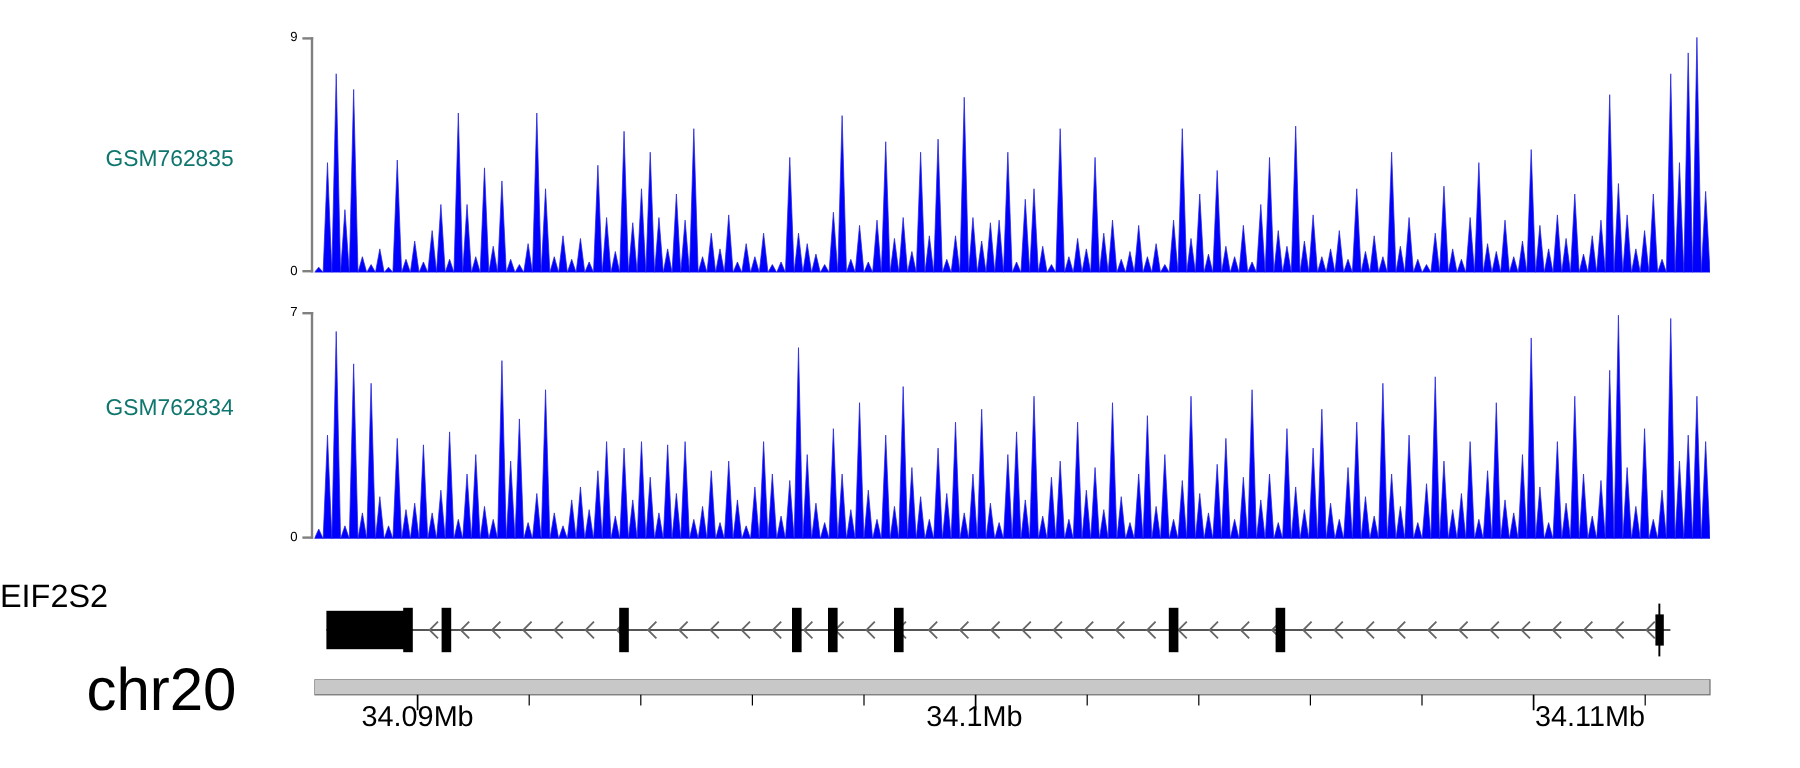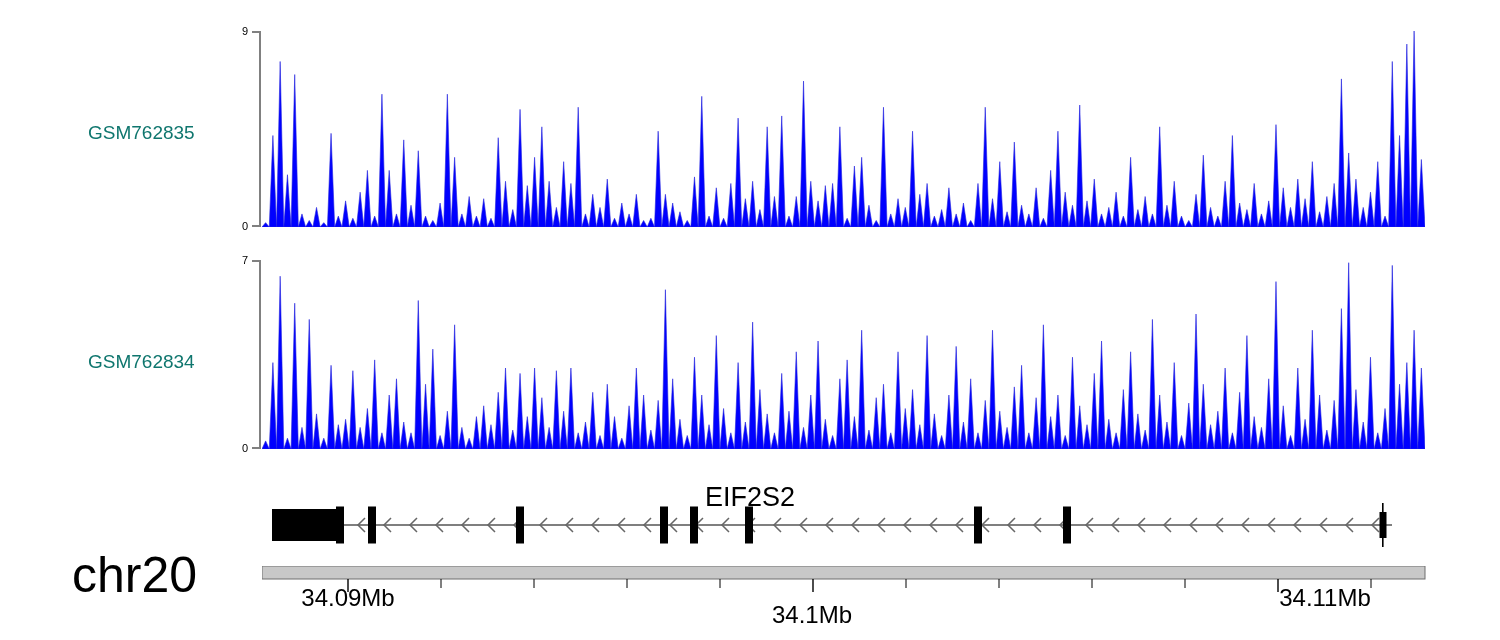--- a/index.html
+++ b/index.html
@@ -24,21 +24,21 @@
 
   
   .track-label {
     position: absolute;
     font-size: 19px;
     color: #0f766e;
     white-space: nowrap;
     text-align: left;
   }
   #label-sample-1 { left: 88px; top: 122px; }
-  #label-sample-2 { left: 88px; top: 351px; }
+  #label-sample-2 { left: 88px; top: 330px; }
 
   #chrom-label {
     position: absolute;
     left: 72px;
     top: 546px;
     font-size: 50px;
     letter-spacing: 0px;
     color: #000;
     white-space: nowrap;
   }
@@ -90,21 +90,21 @@
   #gene-svg {
     position: absolute;
     left: 262px;
     top: 482px;
     display: block;
   }
   #gene-name {
     position: absolute;
     left: 0; right: 0;
     top: 482px;
-    text-align: center;
+    text-align: left;
     font-size: 27px;
     color: #000;
     pointer-events: none;
   }
 
   
   #axis-svg {
     position: absolute;
     left: 262px;
     top: 566px;
@@ -229,18 +229,18 @@
         <line x1="737.0" x2="737.0" y1="13" y2="22" stroke="#000000" stroke-width="1"></line>
         <line x1="830.0" x2="830.0" y1="13" y2="22" stroke="#000000" stroke-width="1"></line>
         <line x1="923.0" x2="923.0" y1="13" y2="22" stroke="#000000" stroke-width="1"></line>
         <line x1="1016.0" x2="1016.0" y1="13" y2="26" stroke="#000000" stroke-width="1.4"></line>
         <line x1="1109.0" x2="1109.0" y1="13" y2="22" stroke="#000000" stroke-width="1"></line>
       </g>
   </svg>
 
   <div id="axis-labels">
       <div class="axis-tick-label" style="left: 348px;">34.09Mb</div>
-      <div class="axis-tick-label" style="left: 812px; margin-top: 17px;">34.1Mb</div>
+      <div class="axis-tick-label" style="left: 812px;">34.1Mb</div>
       <div class="axis-tick-label" style="left: 1278px; margin-left: 47px;">34.11Mb</div>
     </div>
 
   <div id="chrom-label">chr20</div>
 </div>
 
 </body></html>

